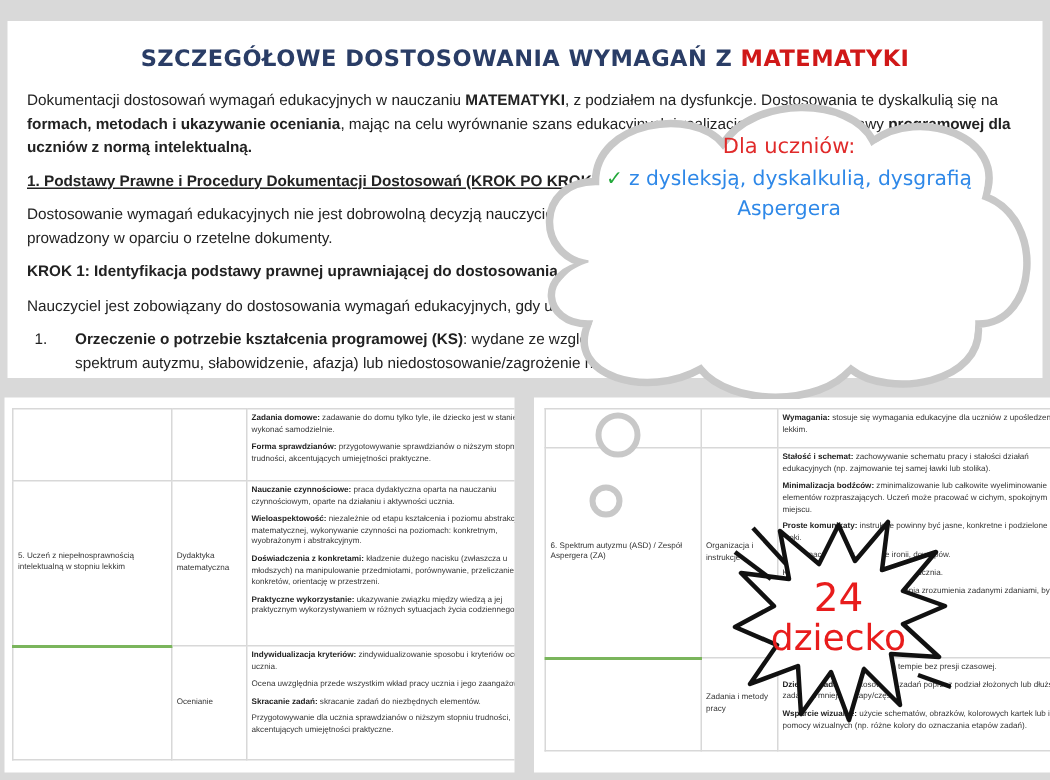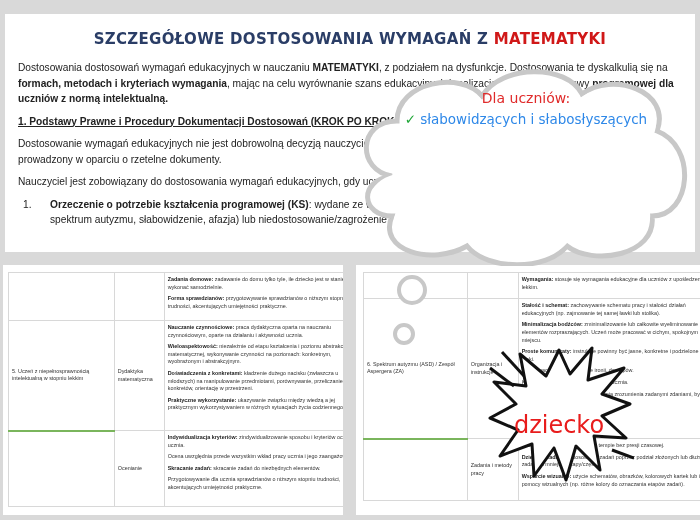--- a/index.html
+++ b/index.html
@@ -66,26 +66,27 @@
 </style>
 </head>
 <body>
 
 <div class="page-top">
   <div class="doc-title">
     <span>SZCZEGÓŁOWE DOSTOSOWANIA WYMAGAŃ Z </span><span class="accent">MATEMATYKI</span>
   </div>
   <div class="doc-body">
     <p>
-      <span>Dostosowania dostosowań wymagań edukacyjnych w nauczaniu </span><b>MATEMATYKI</b><span>, z podziałem na dysfunkcje. Dostosowania te dyskalkulią się na </span><b>formach, metodach i kryteriach wymagania</b><span>, mając na celu wyrównanie szans edukacyjnych i realizację wymagań podstawy </span><b>programowej dla uczniów z normą intelektualną.</b>
+      <span>Dokumentacji dostosowań wymagań edukacyjnych w nauczaniu </span><b>MATEMATYKI</b><span>, z podziałem na dysfunkcje. Dostosowania te dyskalkulią się na </span><b>formach, metodach i ukazywanie oceniania</b><span>, mając na celu wyrównanie szans edukacyjnych i realizację wymagań podstawy </span><b>programowej dla uczniów z normą intelektualną.</b>
     </p>
     <p class="u">1. Podstawy Prawne i Procedury Dokumentacji Dostosowań (KROK PO KROKU)</p>
     <p>
       <span>Dostosowanie wymagań edukacyjnych nie jest dobrowolną decyzją nauczyciela, lecz obowiązkiem systemu </span><b>oświatowego</b><span>. Proces ten musi być prowadzony w oparciu o rzetelne dokumenty.</span>
     </p>
+    <p><b>KROK 1: Identyfikacja podstawy prawnej uprawniającej do dostosowania</b></p>
     <p>Nauczyciel jest zobowiązany do dostosowania wymagań edukacyjnych, gdy uczeń posiada:</p>
     <div class="list-item">
       <span class="num">1.</span>
       <div class="cont">
         <b>Orzeczenie o potrzebie kształcenia programowej (KS)</b><span>: wydane ze względu na niepełnosprawność (np.</span><br>
         <span>spektrum autyzmu, słabowidzenie, afazja) lub niedostosowanie/zagrożenie niedostosowaniem społecznym.</span>
       </div>
     </div>
   </div>
 </div>
@@ -174,30 +175,32 @@
   <svg width="340" height="200" viewBox="0 0 340 200">
     <g fill="#ffffff" stroke="#c8c8c8" stroke-width="5">
       <path d="M40,110 C5,105 5,55 45,55 C45,15 110,5 130,30 C150,-2 215,-2 230,28 C260,5 320,25 305,65 C345,80 340,150 300,150 C305,190 240,200 215,180 C195,205 135,205 115,180 C80,200 25,185 40,150 C10,150 5,115 40,110 Z"></path>
     </g>
     <g fill="#ffffff">
       <path d="M44,108 C12,104 12,58 48,58 C48,20 110,10 130,34 C150,4 214,4 228,32 C258,10 316,28 302,68 C338,82 334,146 298,146 C302,186 240,194 216,176 C196,200 136,200 116,176 C82,194 30,182 44,146 C14,146 10,116 44,108 Z"></path>
     </g>
   </svg>
   <div class="cloud-text">
     <div class="hdr">Dla uczniów:</div>
-    <div><span class="chk">✓</span><span>słabowidzących i słabosłyszących</span></div>
+    <div><span class="chk">✓</span><span>z dysleksją, dyskalkulią, dysgrafią</span></div>
+    <div>Aspergera</div>
   </div>
 </div>
 
 <svg style="position:absolute; left:390px; top:272px;" width="40" height="80">
   <circle cx="22" cy="18" r="13" fill="#fff" stroke="#c8c8c8" stroke-width="4"></circle>
   <circle cx="14" cy="62" r="9" fill="#fff" stroke="#c8c8c8" stroke-width="4"></circle>
 </svg>
 
 <div class="burst">
   <svg width="150" height="150" viewBox="0 0 150 150">
     <path d="M75,12 L86,36 L108,10 L104,42 L140,30 L118,56 L146,66 L118,78 L142,100 L110,98 L116,132 L92,108 L82,142 L70,110 L50,138 L48,106 L16,118 L34,92 L6,80 L32,66 L10,44 L42,48 L36,16 L62,38 Z" fill="#ffffff" stroke="#111" stroke-width="3" stroke-linejoin="round"></path>
     <path d="M18,14 L40,38" stroke="#111" stroke-width="3" fill="none"></path>
     <path d="M6,30 L30,48" stroke="#111" stroke-width="3" fill="none"></path>
     <path d="M128,112 L150,120" stroke="#111" stroke-width="3" fill="none"></path>
   </svg>
+  <div class="burst-text burst-num">24</div>
   <div class="burst-text burst-word">dziecko</div>
 </div>
 
 </body></html>

